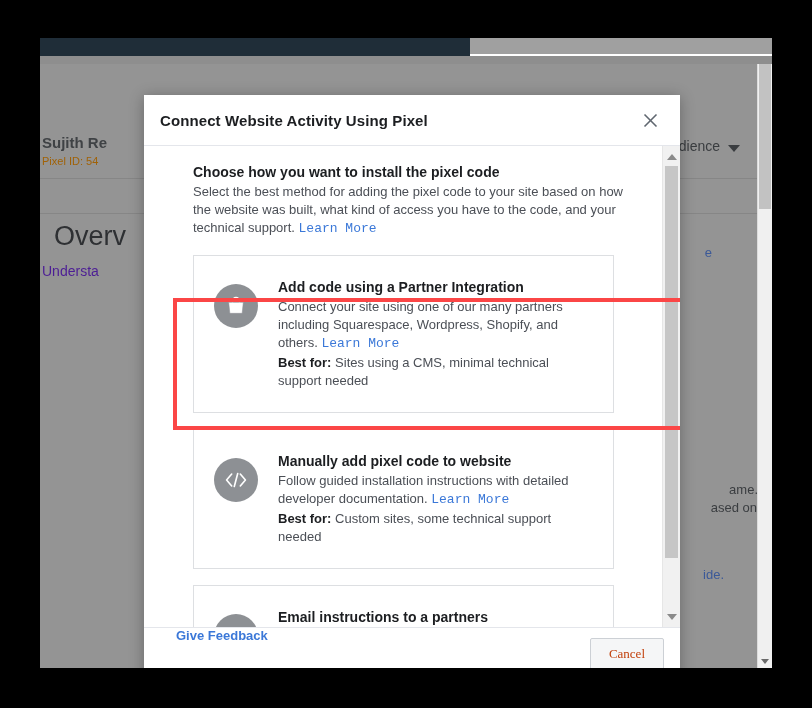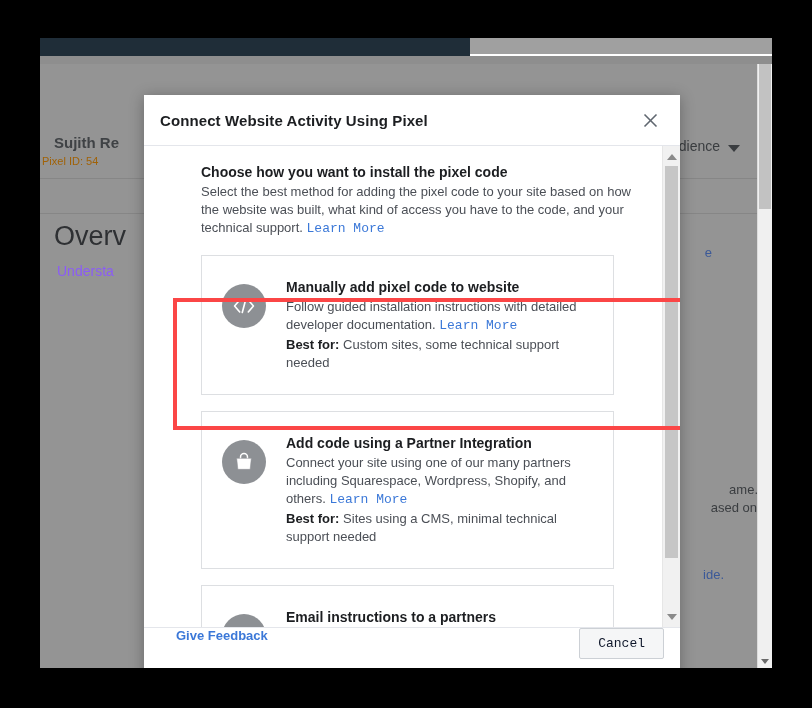--- a/index.html
+++ b/index.html
@@ -89,21 +89,20 @@
   }
 
   .bg-acct-name {
     position: absolute;
     left: 2px;
     top: 96px;
     font-size: 15px;
     font-weight: bold;
     color: #3f4245;
     white-space: nowrap;
-    margin-left: 12px;
   }
   .bg-acct-sub {
     position: absolute;
     left: 2px;
     top: 117px;
     font-size: 11px;
     color: #a16207;
     white-space: nowrap;
   }
   .bg-divider {
@@ -125,24 +124,24 @@
   .bg-h1 {
     position: absolute;
     left: 14px;
     top: 183px;
     font-size: 27px;
     color: #2e3033;
     white-space: nowrap;
   }
   .bg-h1-sub {
     position: absolute;
-    left: 17px;
+    left: 2px;
     top: 225px;
     font-size: 14px;
-    color: #8b5cf6;
+    color: #4c1d95;
     white-space: nowrap;
   }
   .bg-audience {
     position: absolute;
     right: 52px;
     top: 100px;
     font-size: 14px;
     color: #3a3d40;
     white-space: nowrap;
   }
@@ -265,21 +264,21 @@
     overflow: hidden;
     background: #ffffff;
   }
   .body-inner {
     position: absolute;
     left: 0;
     top: 0;
     right: 17px;
     bottom: 0;
     overflow: hidden;
-    padding: 18px 0 0 8px;
+    padding: 18px 0 0 0;
   }
 
   .intro {
     padding: 0 32px 0 49px;
   }
   .intro-title {
     font-size: 14px;
     font-weight: bold;
     color: #1c1e21;
     margin-bottom: 3px;
@@ -413,28 +412,29 @@
     padding: 0 16px 0 32px;
     background: #ffffff;
   }
   .feedback-link {
     font-size: 13px;
     font-weight: bold;
     color: #3b78d8;
     cursor: pointer;
   }
   .cancel-btn {
-    font-family: Liberation Mono, monospace;
-    font-size: 13px;
-    color: #0f172a;
+    font-family: Liberation Serif, serif;
+    font-size: 13px;
+    color: #c2410c;
     background: #f5f6f7;
     border: 1px solid #ccd0d5;
     border-radius: 2px;
     padding: 7px 18px;
     cursor: pointer;
+    margin-top: 10px;
   }
 </style>
 </head>
 <body>
 
 <div id="screen">
 
   <div class="page-canvas">
 
     <div class="bg-layer">
@@ -481,53 +481,53 @@
 
       <div class="modal-body">
         <div class="body-inner">
 
           <div class="intro">
             <div class="intro-title">Choose how you want to install the pixel code</div>
             <div class="intro-text"><span>Select the best method for adding the pixel code to your site based on how the website was built, what kind of access you have to the code, and your technical support.</span> <span class="link">Learn More</span></div>
           </div>
 
           <div class="options">
+
+            <div class="option-card">
+              <div class="option-icon">
+                <svg width="22" height="22" viewBox="0 0 24 24">
+                  <path d="M4 8 h16 l-1.3 12 H5.3 Z" fill="#ffffff"></path>
+                  <path d="M8.2 9.2 V6.6 a3.8 3.8 0 0 1 7.6 0 V9.2" fill="none" stroke="#ffffff" stroke-width="1.6" stroke-linecap="round"></path>
+                  <path d="M4 8 h16 l-1.3 12 H5.3 Z" fill="none" stroke="#8d9094" stroke-width="0.6"></path>
+                </svg>
+              </div>
+              <div class="option-text">
+                <div class="option-title">Add code using a Partner Integration</div>
+                <div class="option-desc"><span>Connect your site using one of our many partners including Squarespace, Wordpress, Shopify, and others.</span> <span class="link">Learn More</span></div>
+                <div class="option-best"><b>Best for:</b> <span>Sites using a CMS, minimal technical support needed</span></div>
+              </div>
+            </div>
 
             <div class="option-card">
               <div class="option-icon">
                 <svg width="24" height="20" viewBox="0 0 28 20">
                   <path d="M9 3 L3 10 L9 17" fill="none" stroke="#ffffff" stroke-width="1.9" stroke-linecap="round" stroke-linejoin="round"></path>
                   <path d="M19 3 L25 10 L19 17" fill="none" stroke="#ffffff" stroke-width="1.9" stroke-linecap="round" stroke-linejoin="round"></path>
                   <line x1="16" y1="2.5" x2="12" y2="17.5" stroke="#ffffff" stroke-width="1.9" stroke-linecap="round"></line>
                 </svg>
               </div>
               <div class="option-text">
                 <div class="option-title">Manually add pixel code to website</div>
                 <div class="option-desc"><span>Follow guided installation instructions with detailed developer documentation.</span> <span class="link">Learn More</span></div>
                 <div class="option-best"><b>Best for:</b> <span>Custom sites, some technical support needed</span></div>
               </div>
             </div>
 
             <div class="option-card">
               <div class="option-icon">
-                <svg width="22" height="22" viewBox="0 0 24 24">
-                  <path d="M4 8 h16 l-1.3 12 H5.3 Z" fill="#ffffff"></path>
-                  <path d="M8.2 9.2 V6.6 a3.8 3.8 0 0 1 7.6 0 V9.2" fill="none" stroke="#ffffff" stroke-width="1.6" stroke-linecap="round"></path>
-                  <path d="M4 8 h16 l-1.3 12 H5.3 Z" fill="none" stroke="#8d9094" stroke-width="0.6"></path>
-                </svg>
-              </div>
-              <div class="option-text">
-                <div class="option-title">Add code using a Partner Integration</div>
-                <div class="option-desc"><span>Connect your site using one of our many partners including Squarespace, Wordpress, Shopify, and others.</span> <span class="link">Learn More</span></div>
-                <div class="option-best"><b>Best for:</b> <span>Sites using a CMS, minimal technical support needed</span></div>
-              </div>
-            </div>
-
-            <div class="option-card">
-              <div class="option-icon">
                 <svg width="24" height="18" viewBox="0 0 26 19">
                   <rect x="1.5" y="2" width="23" height="15" rx="1" fill="#ffffff"></rect>
                   <path d="M1.5 2.8 L13 11 L24.5 2.8" fill="none" stroke="#8d9094" stroke-width="1.6"></path>
                 </svg>
               </div>
               <div class="option-text">
                 <div class="option-title">Email instructions to a partners</div>
                 <div class="option-best"> <span></span></div>
               </div>
             </div>

